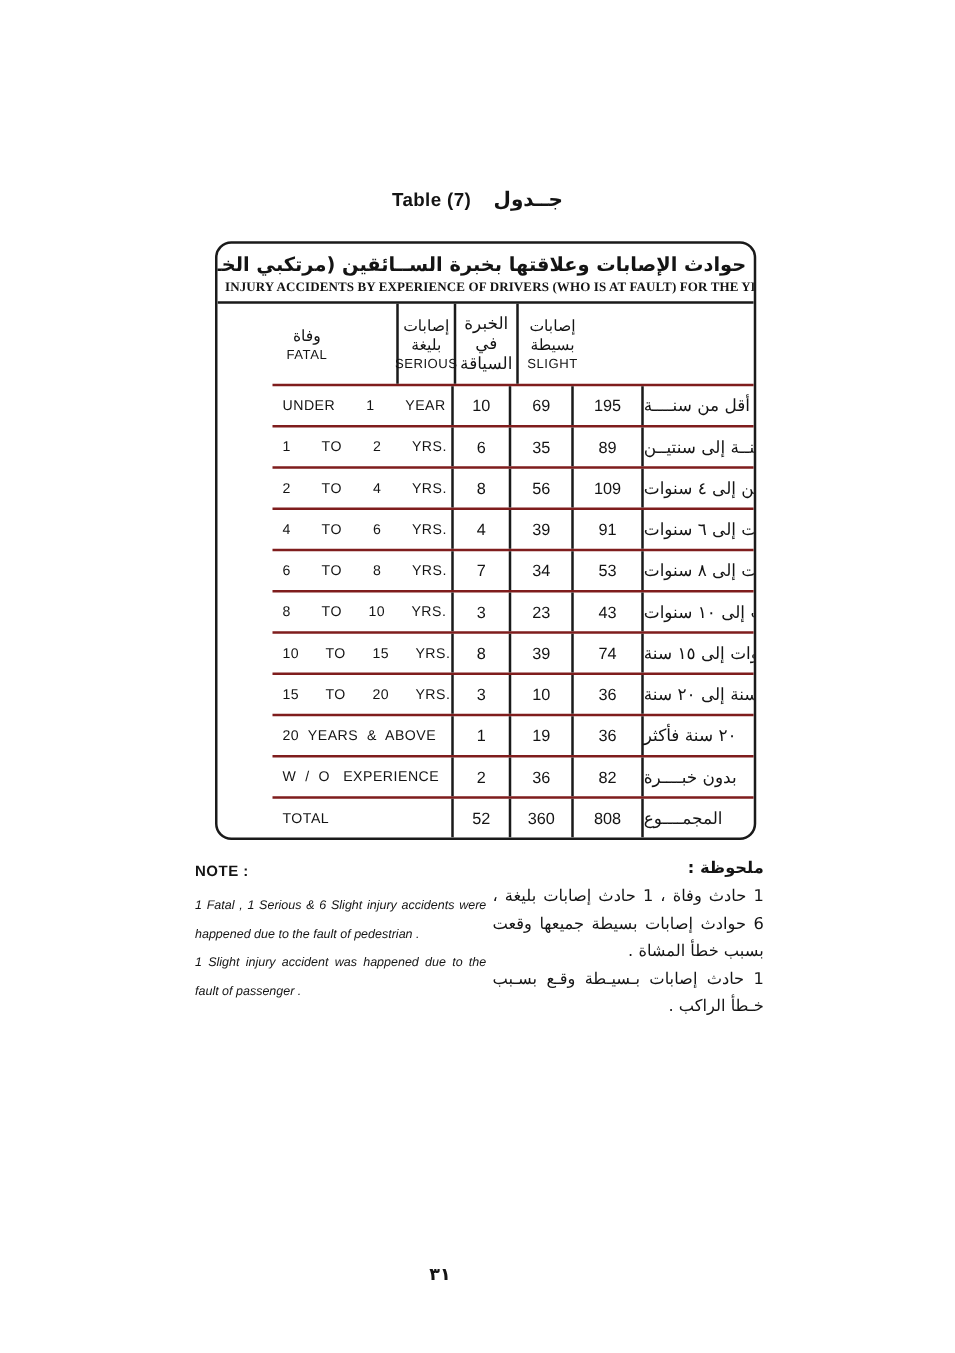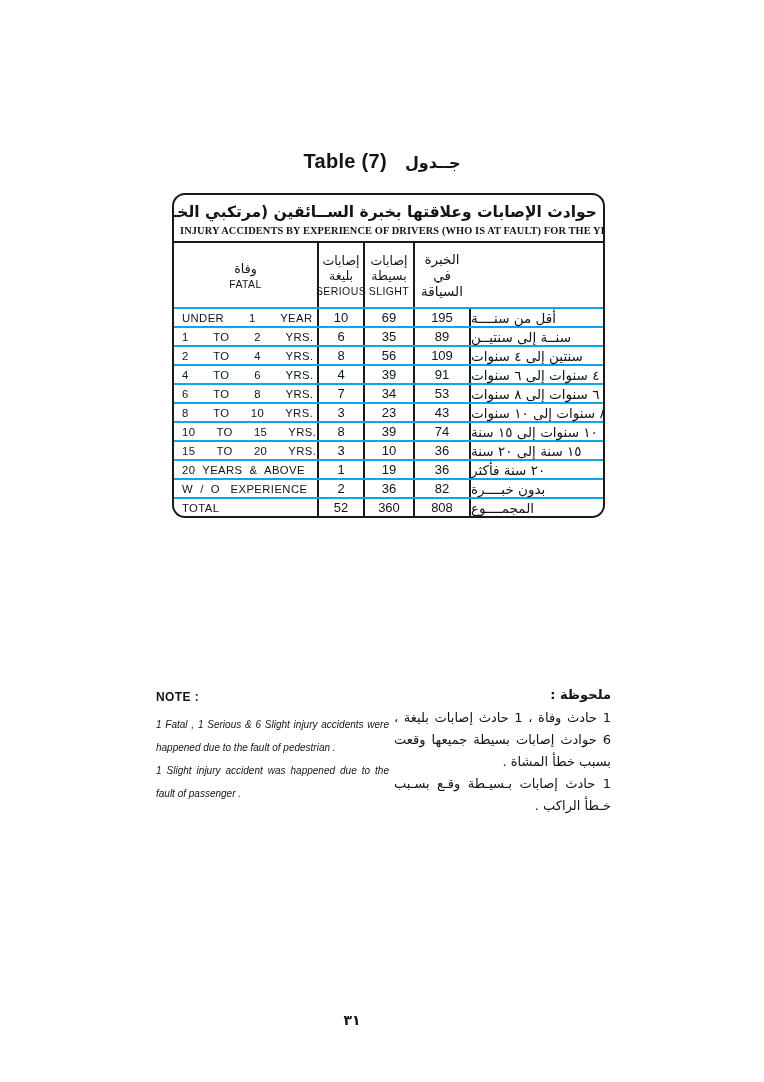--- a/index.html
+++ b/index.html
@@ -6,21 +6,21 @@
   html,body { background:#ffffff; }
   body {
     width:764px; height:1082px; position:relative;
     font-family:"Liberation Sans", sans-serif; color:#141414;
   }
   
   .doc-title {
     position:absolute; top:150px; left:0; width:764px;
     display:flex; justify-content:center; align-items:baseline; gap:18px;
   }
-  .doc-title .en { font-weight:bold; font-size:20px; letter-spacing:0.3px; }
+  .doc-title .en { font-weight:bold; font-size:15px; letter-spacing:0.3px; }
   .doc-title .ar { font-family:"DejaVu Sans", sans-serif; font-weight:bold; font-size:16px; direction:rtl; }
 
   
   .table-wrap {
     position:absolute; left:172px; top:193px; width:433px;
     border:2px solid #1a1a1a; border-radius:13px; background:#fff;
     overflow:hidden;
   }
   .t-caption {
     border-bottom:2px solid #1a1a1a;
@@ -39,21 +39,21 @@
   .t-header > div:first-child, .t-row > div:first-child { border-left:none; }
   .t-header { height:64px; }
   .h-cell { display:flex; flex-direction:column; justify-content:center; align-items:center; text-align:center; }
   .h-exp { font-size:12px; letter-spacing:1.2px; }
   .h-ar {
     font-family:"DejaVu Sans", sans-serif; font-size:12.5px;
     direction:rtl; line-height:15px; max-width:50px;
   }
   .h-en { font-size:10.5px; letter-spacing:0.4px; margin-top:2px; }
   .h-ar-main { font-family:"DejaVu Sans", sans-serif; font-size:13.5px; direction:rtl; }
-  .t-row { border-top:2px solid #0ea5e9; height:19px; }
+  .t-row { border-top:2px solid #7f1d1d; height:33px;margin-left:44px; }
   .t-row .c { display:flex; align-items:center; }
   .c.exp {
     padding-left:8px; font-size:11.3px; letter-spacing:0.4px;
     white-space:pre; font-weight:400;
   }
   .c.num { justify-content:center; font-size:13px; }
   .c.arc {
     justify-content:flex-end; padding-right:7px; direction:rtl;
     font-family:"DejaVu Sans", sans-serif; font-size:13.5px; white-space:nowrap;
   }
@@ -88,25 +88,25 @@
   <div class="t-header">
     <div class="h-cell">
       <div class="h-ar">وفاة</div>
       <div class="h-en">FATAL</div>
     </div>
     <div class="h-cell">
       <div class="h-ar">إصابات بليغة</div>
       <div class="h-en">SERIOUS</div>
     </div>
     <div class="h-cell">
+      <div class="h-ar-main">الخبرة في السياقة</div>
+    </div>
+    <div class="h-cell">
       <div class="h-ar">إصابات بسيطة</div>
       <div class="h-en">SLIGHT</div>
-    </div>
-    <div class="h-cell">
-      <div class="h-ar-main">الخبرة في السياقة</div>
     </div>
   </div>
   <div class="t-body">
       <div class="t-row">
         <div class="c exp">UNDER       1       YEAR</div>
         <div class="c num">10</div>
         <div class="c num">69</div>
         <div class="c num">195</div>
         <div class="c arc">أقل من سنــــة</div>
       </div>

